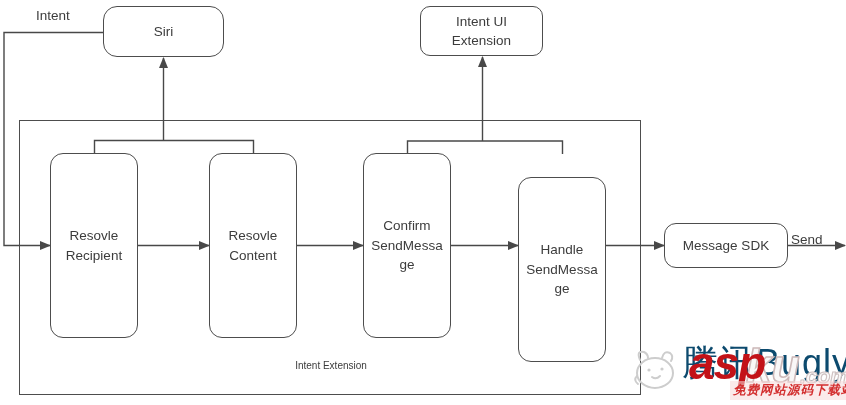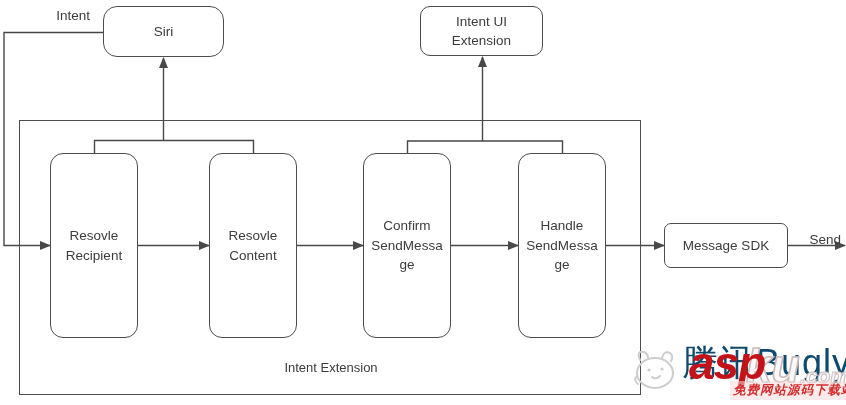--- a/index.html
+++ b/index.html
@@ -15,25 +15,25 @@
   }
   .node span{white-space:pre-line;}
   .rounded-wide{border-radius:14px;}
   .pbox{left:0;top:153px;width:88px;height:185px;border-radius:13px;}
   .container-box{
     position:absolute;left:19px;top:120px;width:622px;height:275px;
     border:1.3px solid #4d4d4d;background:transparent;z-index:0;box-sizing:border-box;
   }
   .edge-label{
     position:absolute;z-index:3;font-size:13.5px;line-height:19px;
-    text-align:right;white-space:pre-line;color:#3c3c3c;
+    text-align:left;white-space:pre-line;color:#3c3c3c;
   }
   .container-label{
     position:absolute;left:256px;top:360px;width:150px;text-align:center;
-    font-size:13px;z-index:3;color:#3c3c3c;
+    font-size:10px;z-index:3;color:#3c3c3c;
   }
   
   #watermark{position:absolute;left:628px;top:336px;width:218px;height:69px;z-index:5;font-style:italic;}
   .wm-gray{
     position:absolute;left:54px;top:3px;font-size:36px;font-style:normal;
     color:#0c4a6e;letter-spacing:1px;z-index:1;white-space:nowrap;
   }
   .wm-asp{
     position:absolute;left:41px;top:1px;font-size:46px;font-weight:700;
     color:#c31218;z-index:3;line-height:1.15;letter-spacing:-1px;margin-left:20px;
@@ -101,27 +101,27 @@
   </div>
   <div class="node pbox" style="left:209px;">
     <span>Resovle
 Content</span>
   </div>
   <div class="node pbox" style="left:363px;">
     <span>Confirm
 SendMessa
 ge</span>
   </div>
-  <div class="node pbox" style="left:518px;">
+  <div class="node pbox" style="left:518px;margin-top:24px;">
     <span>Handle
 SendMessa
 ge</span>
   </div>
 
-  <div class="node" style="left:664px;top:223px;width:124px;height:45px;border-radius:7px;text-align:right;">
+  <div class="node" style="left:664px;top:223px;width:124px;height:45px;border-radius:12px;text-align:right;">
     <span>Message SDK</span>
   </div>
 
   <div class="edge-label" style="left:36px;top:6px;width:54px;">Intent</div>
   <div class="edge-label" style="left:791px;top:230px;width:50px;">Send</div>
 
   <div id="watermark">
     <svg class="wm-mascot" width="52" height="48" viewBox="0 0 52 48">
       <g stroke="#cdcdcd" stroke-width="2" fill="none" stroke-linecap="round">
         <path d="M8,14 Q4,4 12,6 Q16,8 16,12"></path>

